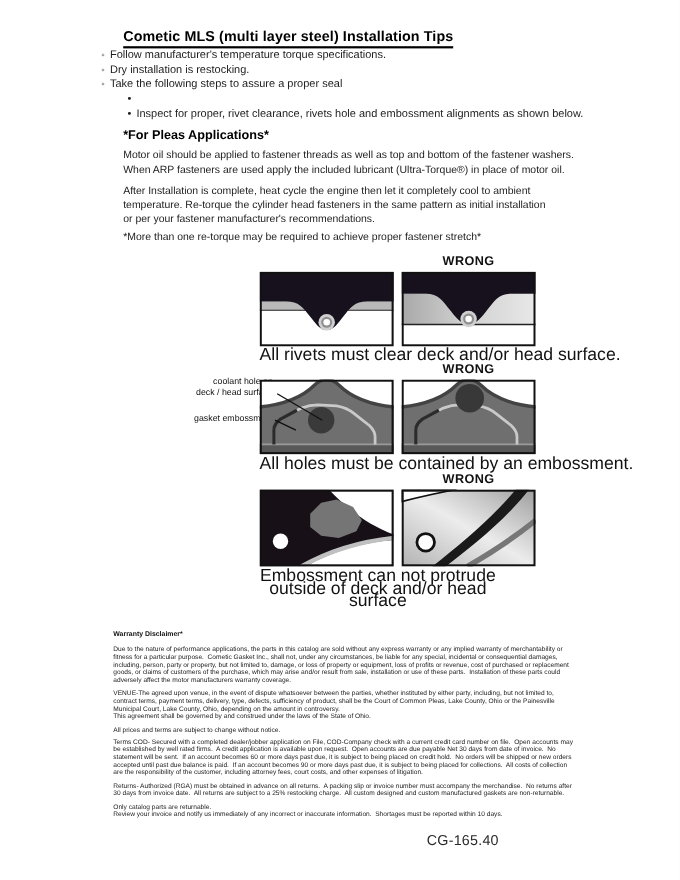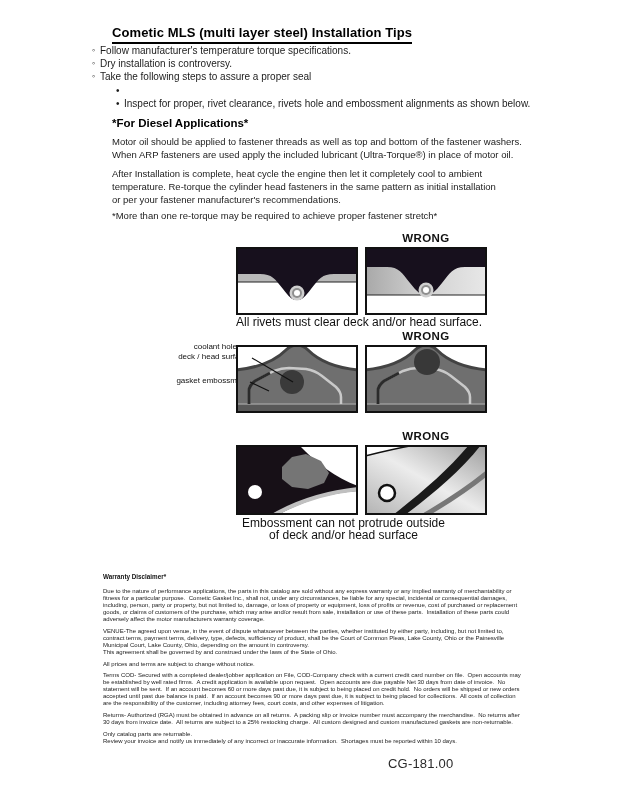--- a/index.html
+++ b/index.html
@@ -16,21 +16,21 @@
   .sub{margin-left:24px;}
   .sub .bullet-glyph{font-size:10px;}
 
   .diesel-heading{position:absolute;left:112px;top:117px;font-size:11.5px;font-weight:bold;color:#000;}
   .para{position:absolute;left:112px;width:412px;font-size:9.5px;line-height:13.2px;}
   .p1{top:135px;} .p2{top:167px;} .p3{top:209px;}
 
   .dg-label{position:absolute;width:122px;text-align:center;font-size:11.5px;font-weight:bold;color:#111;letter-spacing:.4px;}
   .dg-panel{position:absolute;width:122px;}
   .dg-panel svg{display:block;width:122px;}
-  .dg-caption{position:absolute;left:236px;font-size:12px;line-height:11.5px;color:#111;white-space:nowrap;}
+  .dg-caption{position:absolute;left:236px;font-size:16px;line-height:11.5px;color:#111;white-space:nowrap;}
   .dg-caption.wrap{white-space:normal;width:215px;}
 
   .lbl-r{left:236px;margin-top:24px;} .lbl-w{left:365px;}
   .row1 .dg-label{top:232px;} .row1 .dg-panel{top:247px;}
   .row2 .dg-label{top:330px;} .row2 .dg-panel{top:345px;}
   .row3 .dg-label{top:430px;} .row3 .dg-panel{top:445px;}
   .cap1{top:317px;} .cap2{top:416px;} .cap3{top:518px;text-align:center;}
 
   .annot{position:absolute;width:128px;left:120px;text-align:right;font-size:8px;line-height:9.6px;color:#111;}
   .annot-1{top:342px;} .annot-2{top:376px;}
@@ -49,36 +49,36 @@
 
   <div class="title">Cometic MLS (multi layer steel) Installation Tips</div>
 
   <div class="bullets">
     <div class="bullet-row">
       <span class="bullet-glyph">◦</span>
       <span class="pre">Follow manufacturer's temperature torque specifications.</span>
     </div>
     <div class="bullet-row">
       <span class="bullet-glyph">◦</span>
-      <span class="pre">Dry installation is controversy.</span>
+      <span class="pre">Dry installation is restocking.</span>
     </div>
     <div class="bullet-row">
       <span class="bullet-glyph">◦</span>
       <span class="pre">Take the following steps to assure a proper seal</span>
     </div>
     <div class="bullet-row sub">
       <span class="bullet-glyph">•</span>
     </div>
     <div class="bullet-row sub">
       <span class="bullet-glyph">•</span>
       <span class="pre">Inspect for proper, rivet clearance, rivets hole and embossment alignments as shown below.</span>
     </div>
   </div>
 
-  <div class="diesel-heading">*For Diesel Applications*</div>
+  <div class="diesel-heading">*For Pleas Applications*</div>
   <div class="para p1 pre">Motor oil should be applied to fastener threads as well as top and bottom of the fastener washers.
 When ARP fasteners are used apply the included lubricant (Ultra-Torque®) in place of motor oil.</div>
   <div class="para p2 pre">After Installation is complete, heat cycle the engine then let it completely cool to ambient
 temperature. Re-torque the cylinder head fasteners in the same pattern as initial installation
 or per your fastener manufacturer's recommendations.</div>
   <div class="para p3 pre">*More than one re-torque may be required to achieve proper fastener stretch*</div>
 
   <div class="row1">
     <div class="dg-label lbl-r">RIGHT</div>
     <div class="dg-label lbl-w">WRONG</div>
@@ -155,20 +155,21 @@
         <path d="M0 25 C20 23 38 17 50 5 C54 1 57 0 61 0 C65 0 68 1 72 5 C84 17 102 23 122 25" fill="none" stroke="#434343" stroke-width="3"></path>
         <rect y="59" width="122" height="9" fill="#585858"></rect>
         <path d="M0 59 H122" stroke="#9a9a9a" stroke-width="1.5"></path>
         <path d="M13 59 V46 C13 42 15 39 19 36 L38 26 C43 24 48 23 53 23 L70 24 C76 25 81 27 86 31 L100 42 C103 45 105 48 105 52 V59" fill="none" stroke="#c9c9c9" stroke-width="2.5"></path>
         <path d="M13 59 V46 C13 42 15 39 19 36 L34 28" fill="none" stroke="#2b2b2b" stroke-width="3"></path>
         <circle cx="62" cy="17" r="13" fill="#383838"></circle>
         <rect x="1" y="1" width="120" height="66" fill="none" stroke="#111" stroke-width="2"></rect>
       </svg>
     </div>
   </div>
+  <div class="dg-caption cap2">All holes must be contained by an embossment.</div>
 
   <div class="row3">
     <div class="dg-label lbl-r">RIGHT</div>
     <div class="dg-label lbl-w">WRONG</div>
 
     <div class="dg-panel" style="left:236px;">
       <svg viewBox="0 0 122 70">
         <rect width="122" height="70" fill="#171017"></rect>
         <path d="M63 0 H122 V41 C100 33 80 18 63 0 Z" fill="#ffffff"></path>
         <path d="M42 70 C68 55 95 48 122 46 V70 Z" fill="#ffffff"></path>
@@ -215,15 +216,15 @@
 be established by well rated firms.  A credit application is available upon request.  Open accounts are due payable Net 30 days from date of invoice.  No
 statement will be sent.  If an account becomes 60 or more days past due, it is subject to being placed on credit hold.  No orders will be shipped or new orders
 accepted until past due balance is paid.  If an account becomes 90 or more days past due, it is subject to being placed for collections.  All costs of collection
 are the responsibility of the customer, including attorney fees, court costs, and other expenses of litigation.</div>
     <div class="w-para pre">Returns- Authorized (RGA) must be obtained in advance on all returns.  A packing slip or invoice number must accompany the merchandise.  No returns after
 30 days from invoice date.  All returns are subject to a 25% restocking charge.  All custom designed and custom manufactured gaskets are non-returnable.</div>
     <div class="w-para pre">Only catalog parts are returnable.
 Review your invoice and notify us immediately of any incorrect or inaccurate information.  Shortages must be reported within 10 days.</div>
   </div>
 
-  <div class="footer-code">CG-181.00</div>
+  <div class="footer-code">CG-165.40</div>
 
 </div>
 
 </body></html>

